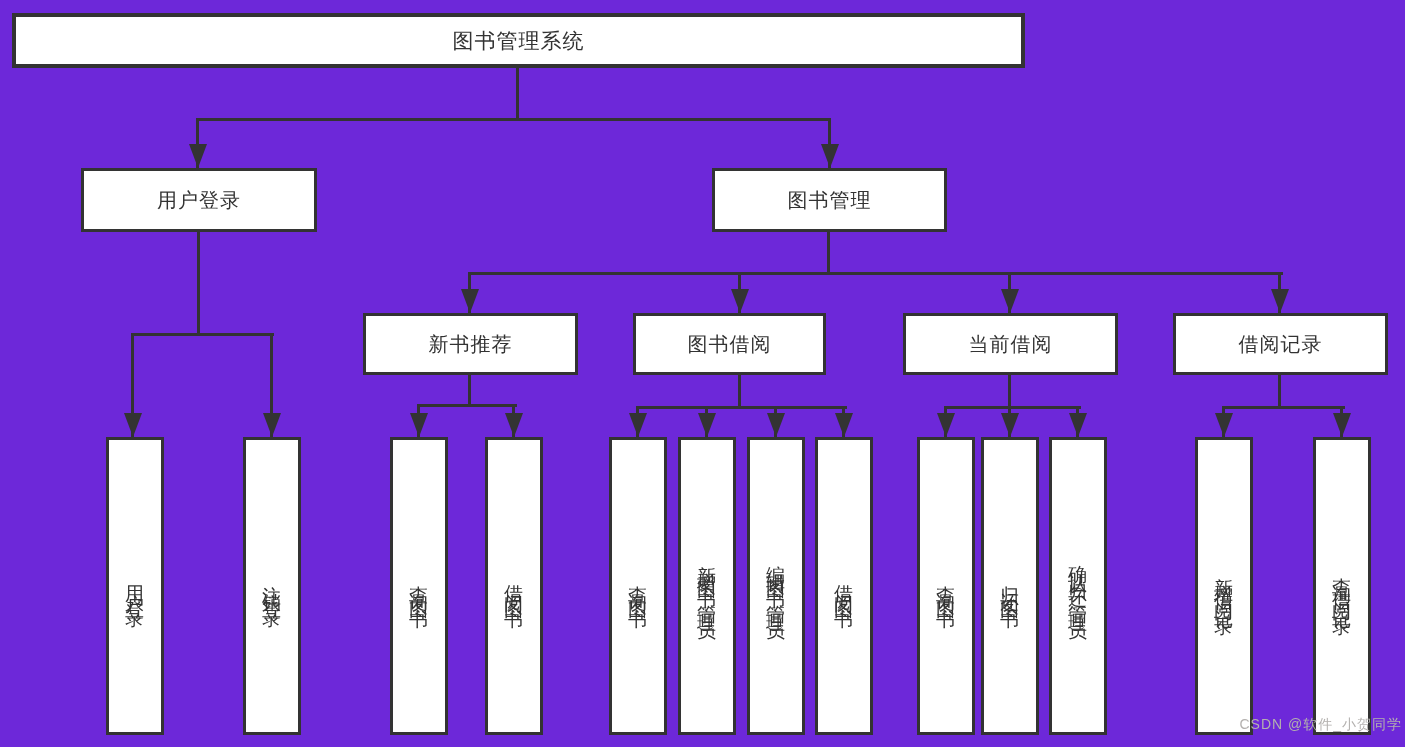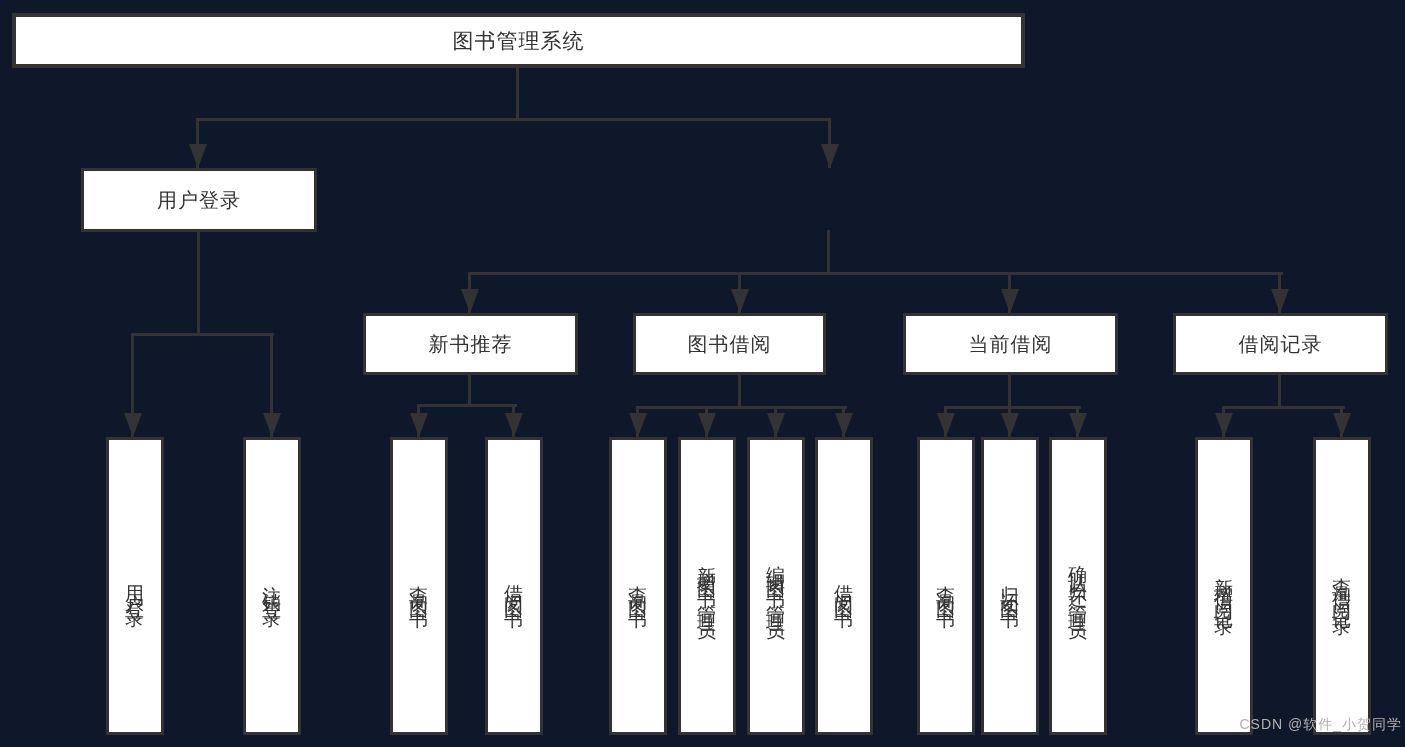--- a/index.html
+++ b/index.html
@@ -6,21 +6,21 @@
     --line:#333333;
     --box-bg:#ffffff;
     --text:#333333;
     --watermark:#b3b0ae;
   }
   html,body{margin:0;padding:0;background:#ffffff;}
   body{font-family:"Liberation Sans", sans-serif;}
   #stage{
     position:relative;
     width:1405px;height:747px;
-    background:#0f172a;
+    background:#6d28d9;
     overflow:hidden;
   }
   .hbox{
     position:absolute;
     box-sizing:border-box;
     background:var(--box-bg);
     border:3px solid var(--line);
     display:flex;align-items:center;justify-content:center;
     color:var(--text);
     font-size:20px;
@@ -79,20 +79,23 @@
     <span>图书管理系统</span>
   </div>
 
   <div class="line v" style="left:516px;top:66px;height:54px;"></div>
   <div class="line h" style="left:196px;top:118px;width:635px;"></div>
   <div class="arrow" style="left:196px;top:118px;height:50px;"></div>
   <div class="arrow" style="left:828px;top:118px;height:50px;"></div>
 
   <div class="hbox" style="left:81px;top:168px;width:236px;height:64px;">
     <span>用户登录</span>
+  </div>
+  <div class="hbox" style="left:712px;top:168px;width:235px;height:64px;">
+    <span>图书管理</span>
   </div>
 
   <div class="line v" style="left:197px;top:230px;height:106px;"></div>
   <div class="line h" style="left:131px;top:333px;width:143px;"></div>
   <div class="arrow" style="left:131px;top:333px;height:104px;"></div>
   <div class="arrow" style="left:270px;top:333px;height:104px;"></div>
 
   <div class="line v" style="left:827px;top:230px;height:45px;"></div>
   <div class="line h" style="left:468px;top:272px;width:815px;"></div>
   <div class="arrow" style="left:468px;top:272px;height:41px;"></div>

